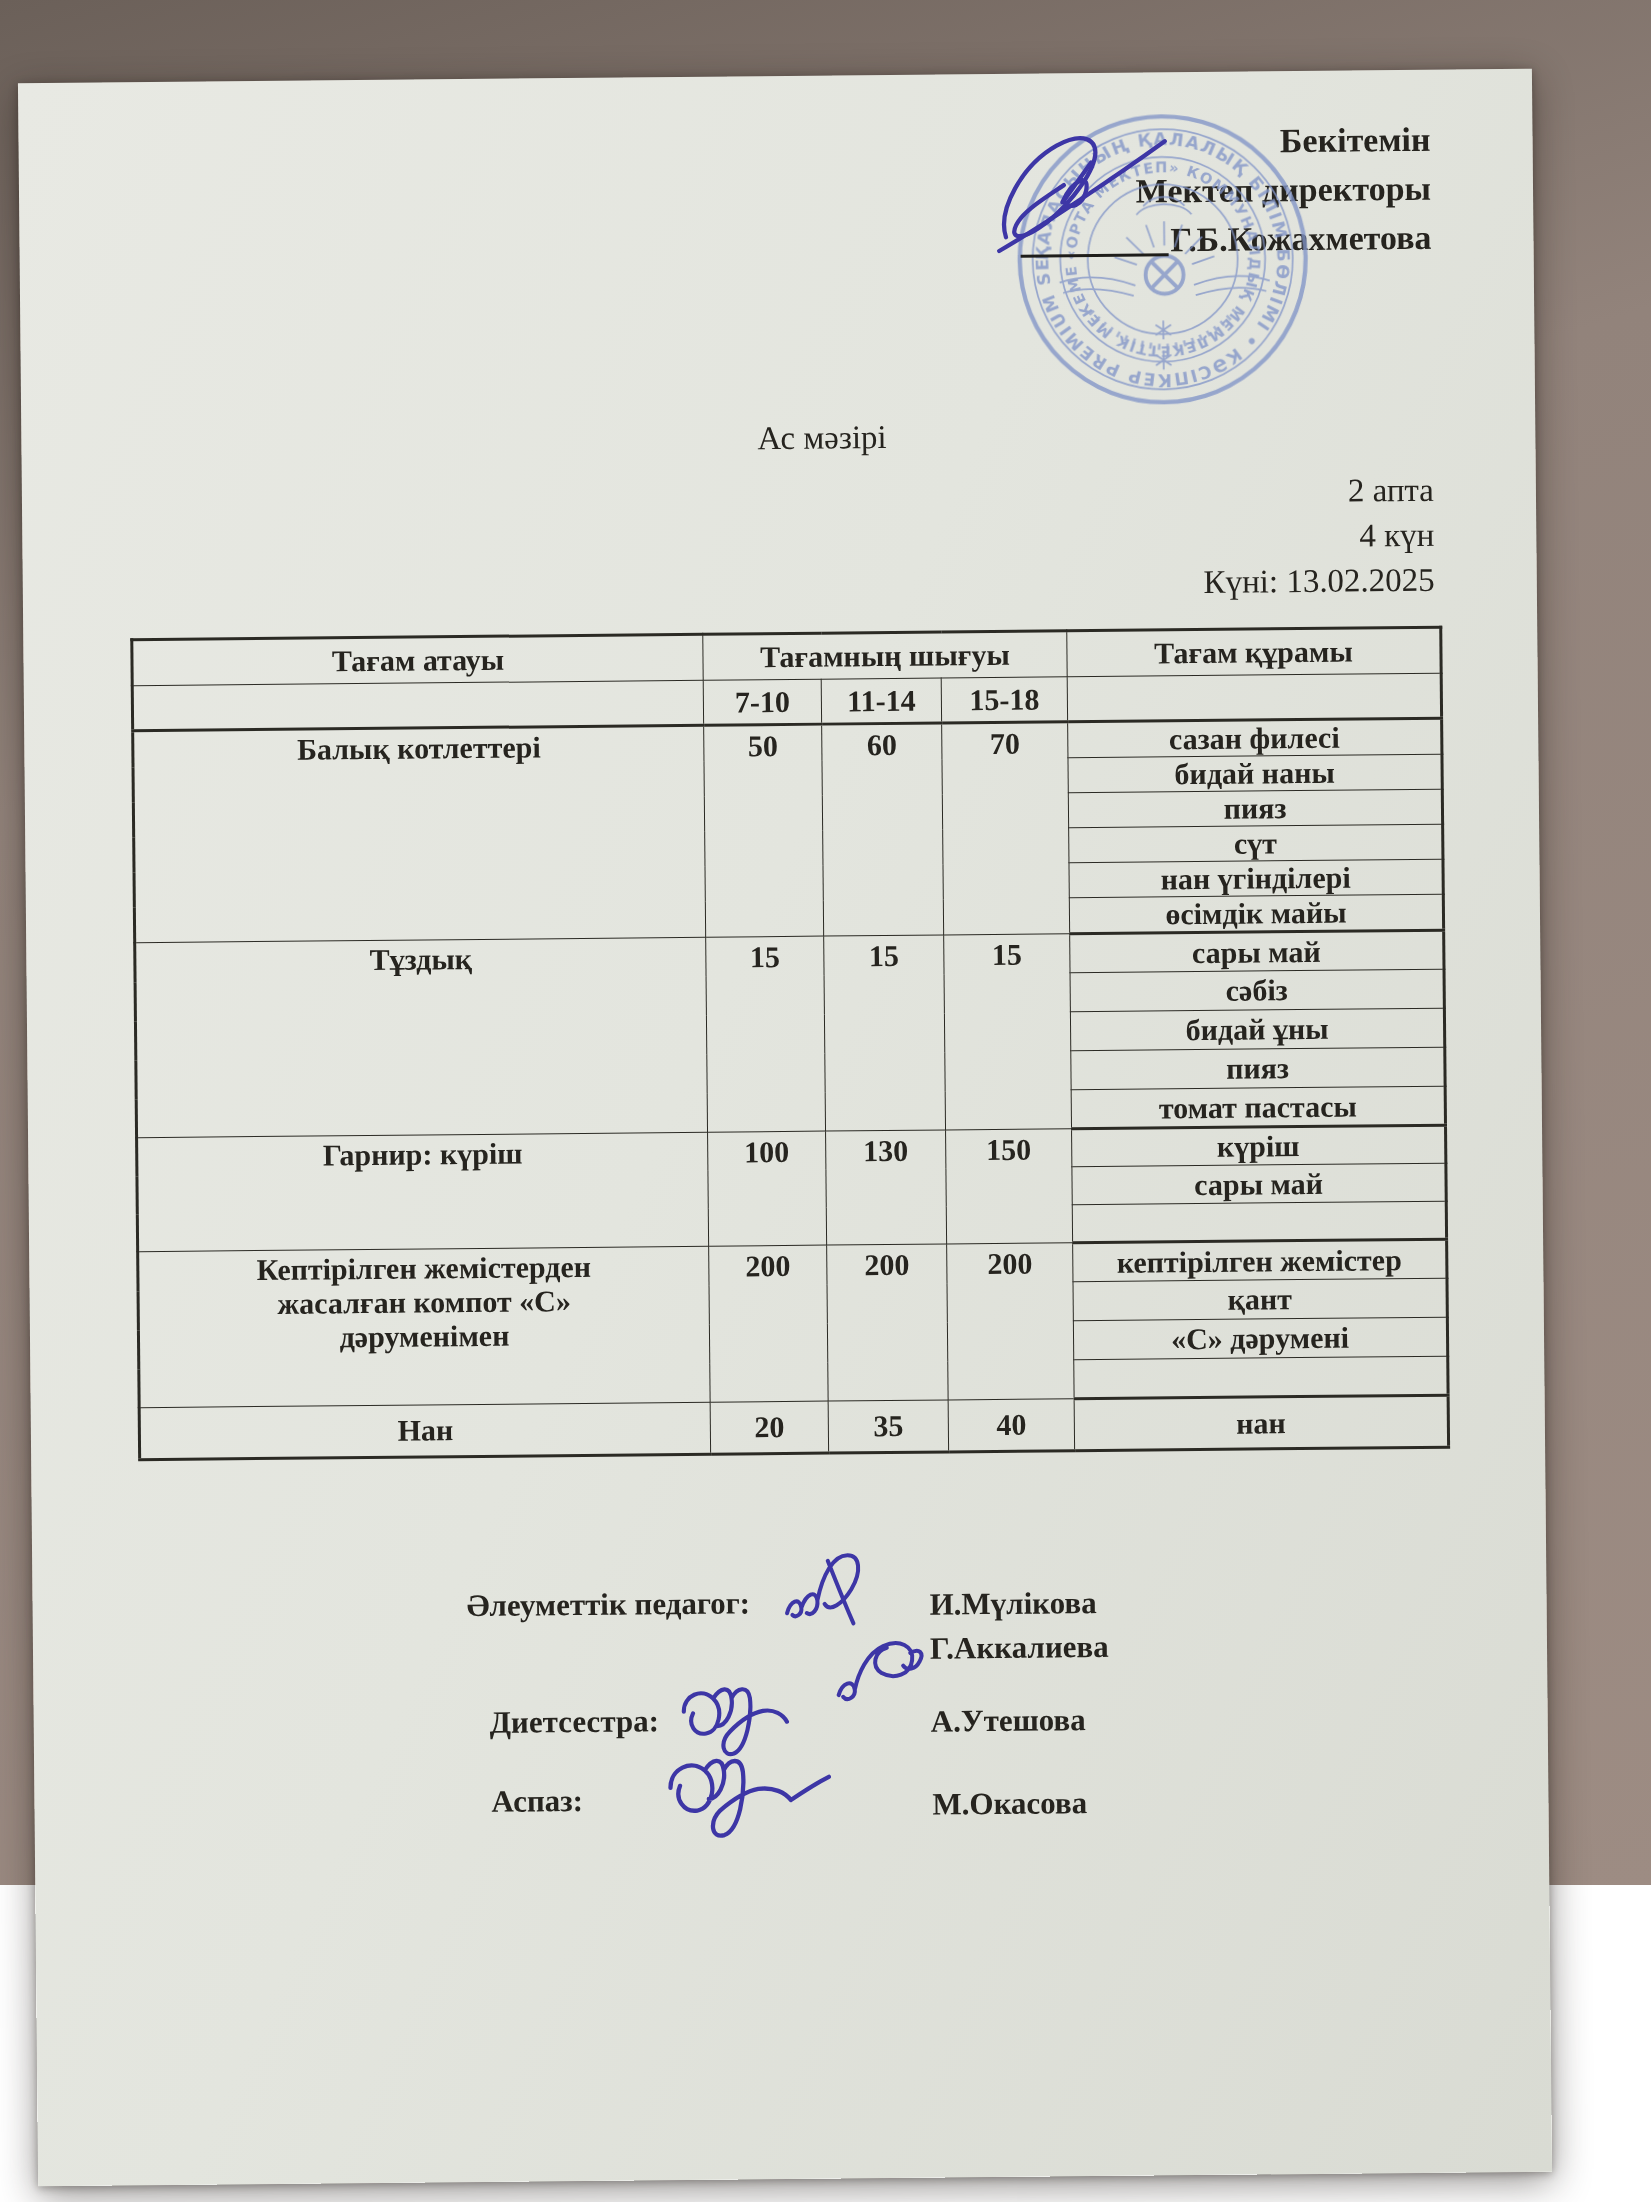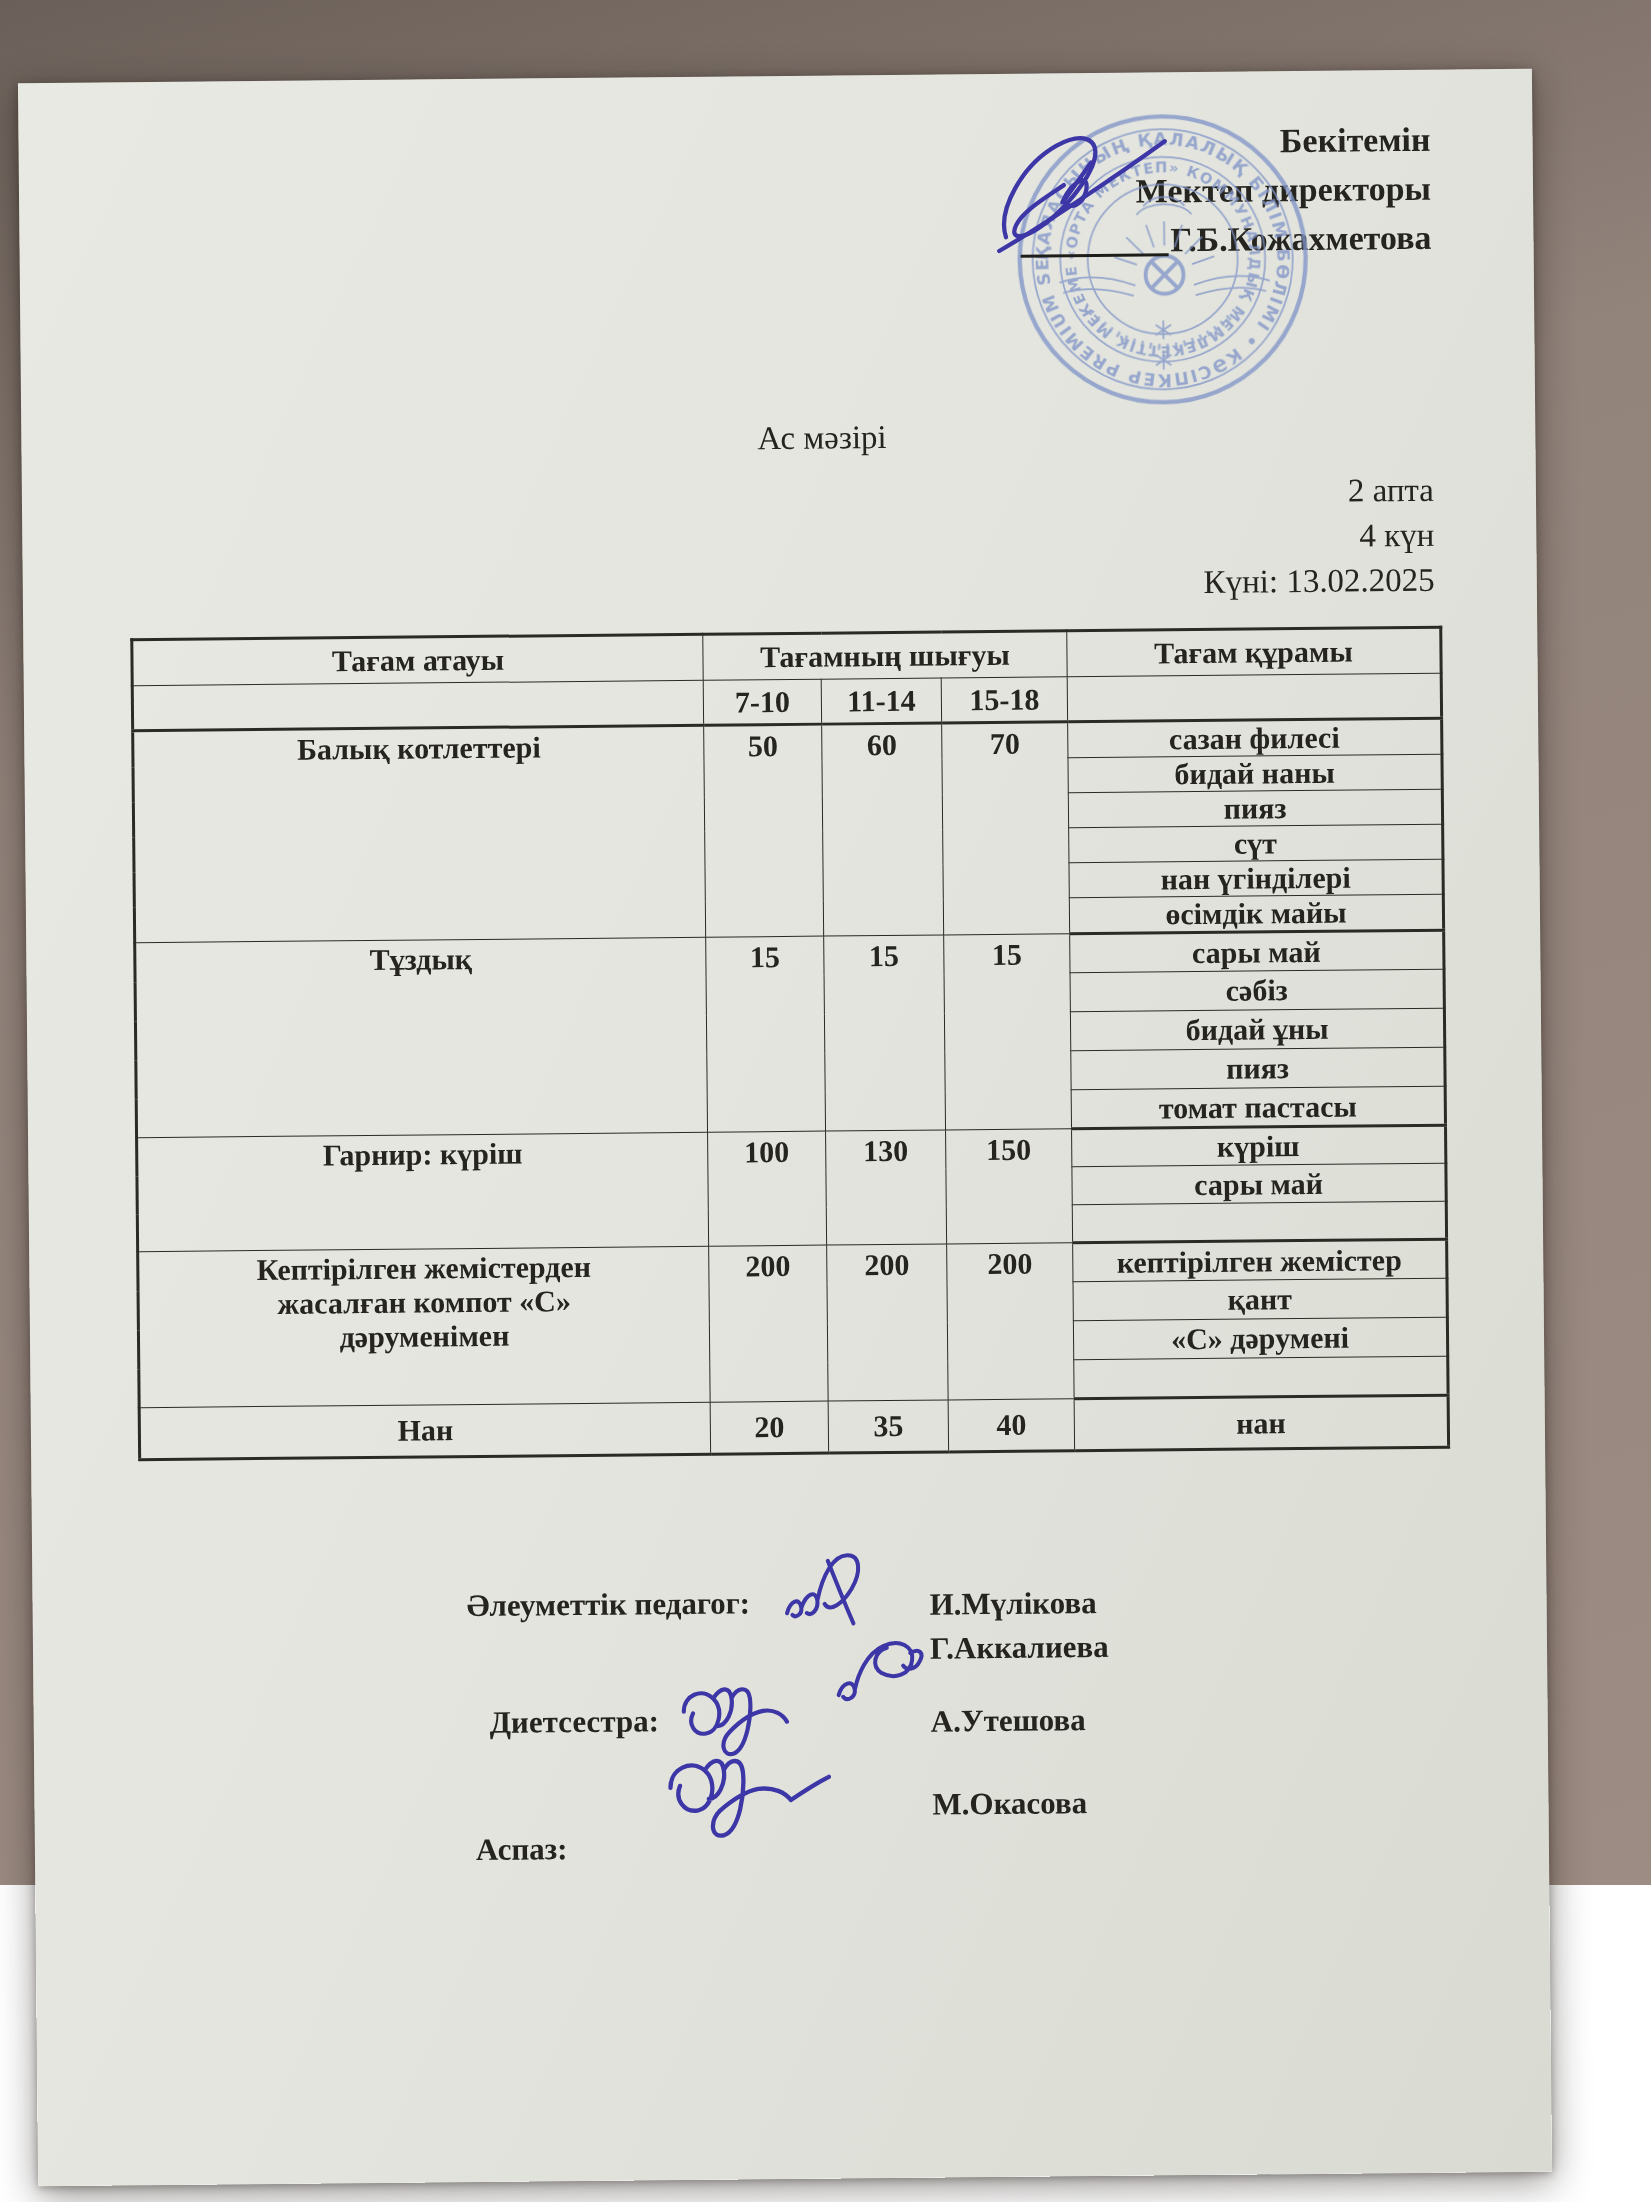--- a/index.html
+++ b/index.html
@@ -113,21 +113,21 @@
   }
   .squiggle { position: absolute; }
   #sig1-label { left: 434px;  top: 1509px; }
   #sig1-name  { left: 897px; top: 1512px; }
   #sig1-ink   { left: 749px;  top: 1471px; width: 112px; height: 93px; }
   #sig2-name  { left: 897px; top: 1556px; }
   #sig2-ink   { left: 798px;  top: 1544px; width: 99px; height: 99px; }
   #sig3-label { left: 456px;  top: 1626px; }
   #sig3-name  { left: 897px; top: 1629px; }
   #sig3-ink   { left: 641px;  top: 1590px; width: 138px; height: 93px; }
-  #sig4-label { left: 441px;  top: 1705px; margin-top: 48px; }
+  #sig4-label { left: 457px;  top: 1705px; }
   #sig4-name  { left: 898px; top: 1712px; }
   #sig4-ink   { left: 622px;  top: 1663px; width: 182px; height: 105px; }
 </style>
 </head>
 <body>
 
 <div class="scene">
   <div class="paper">
 
     <div class="approval">

